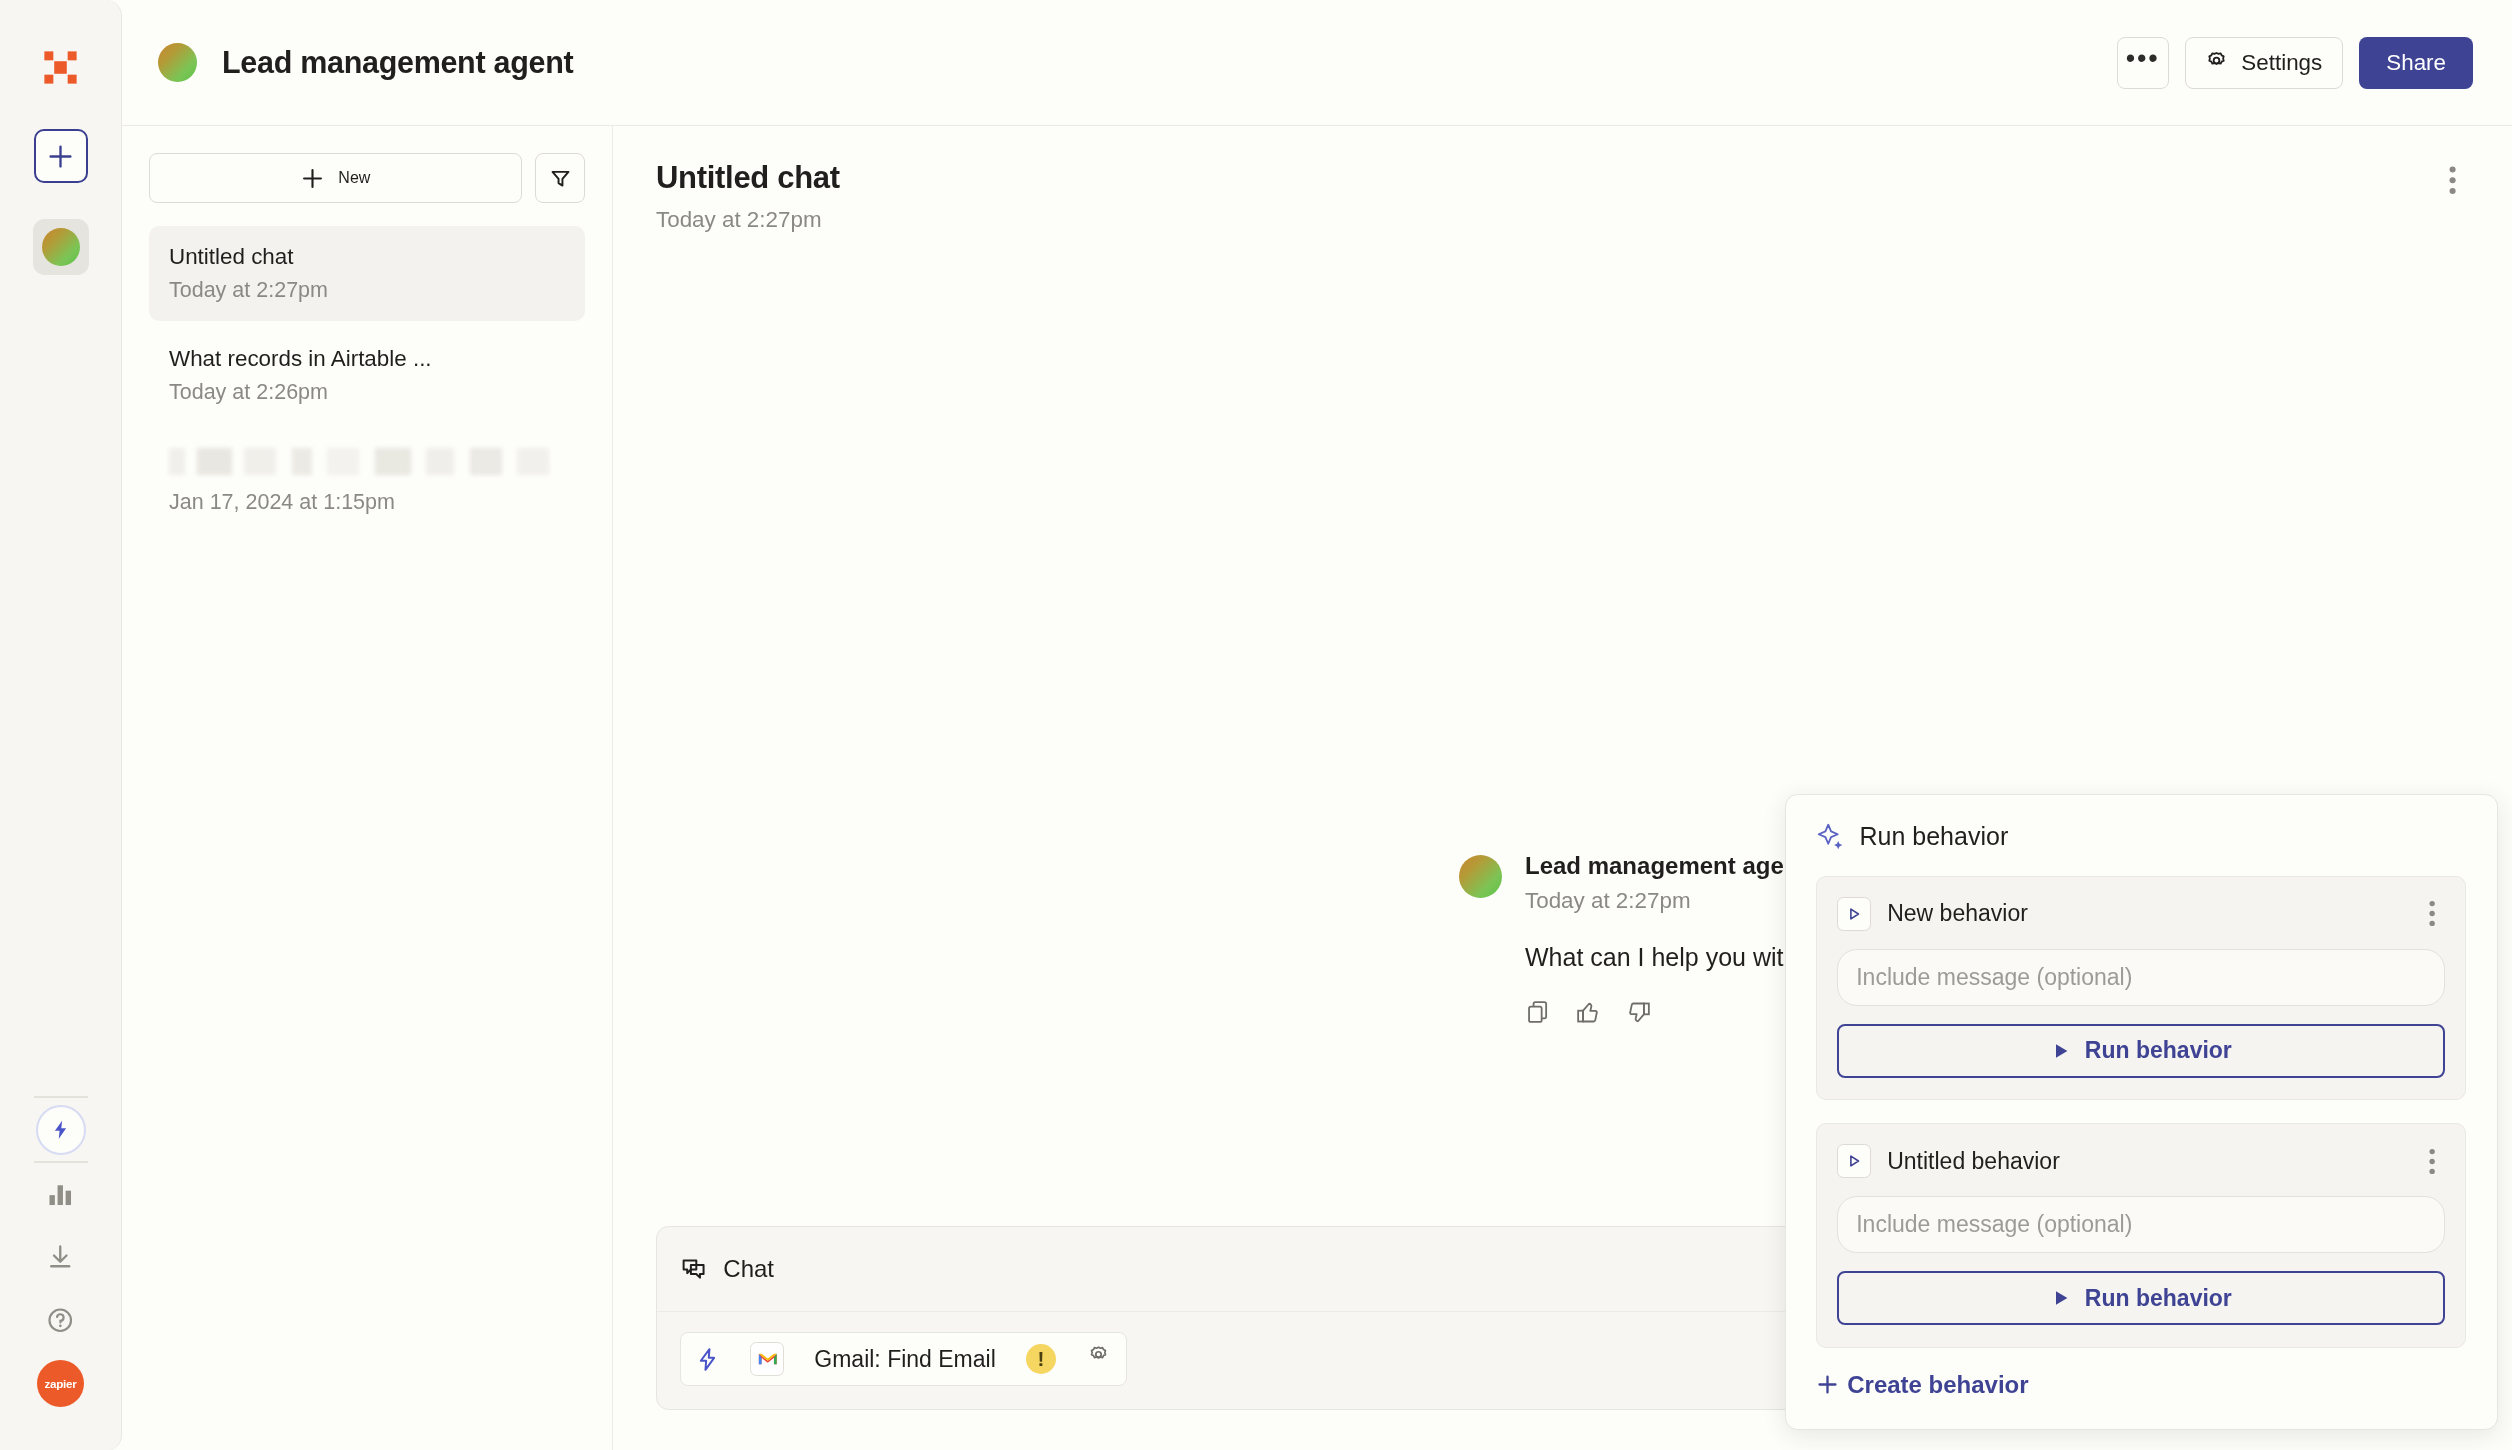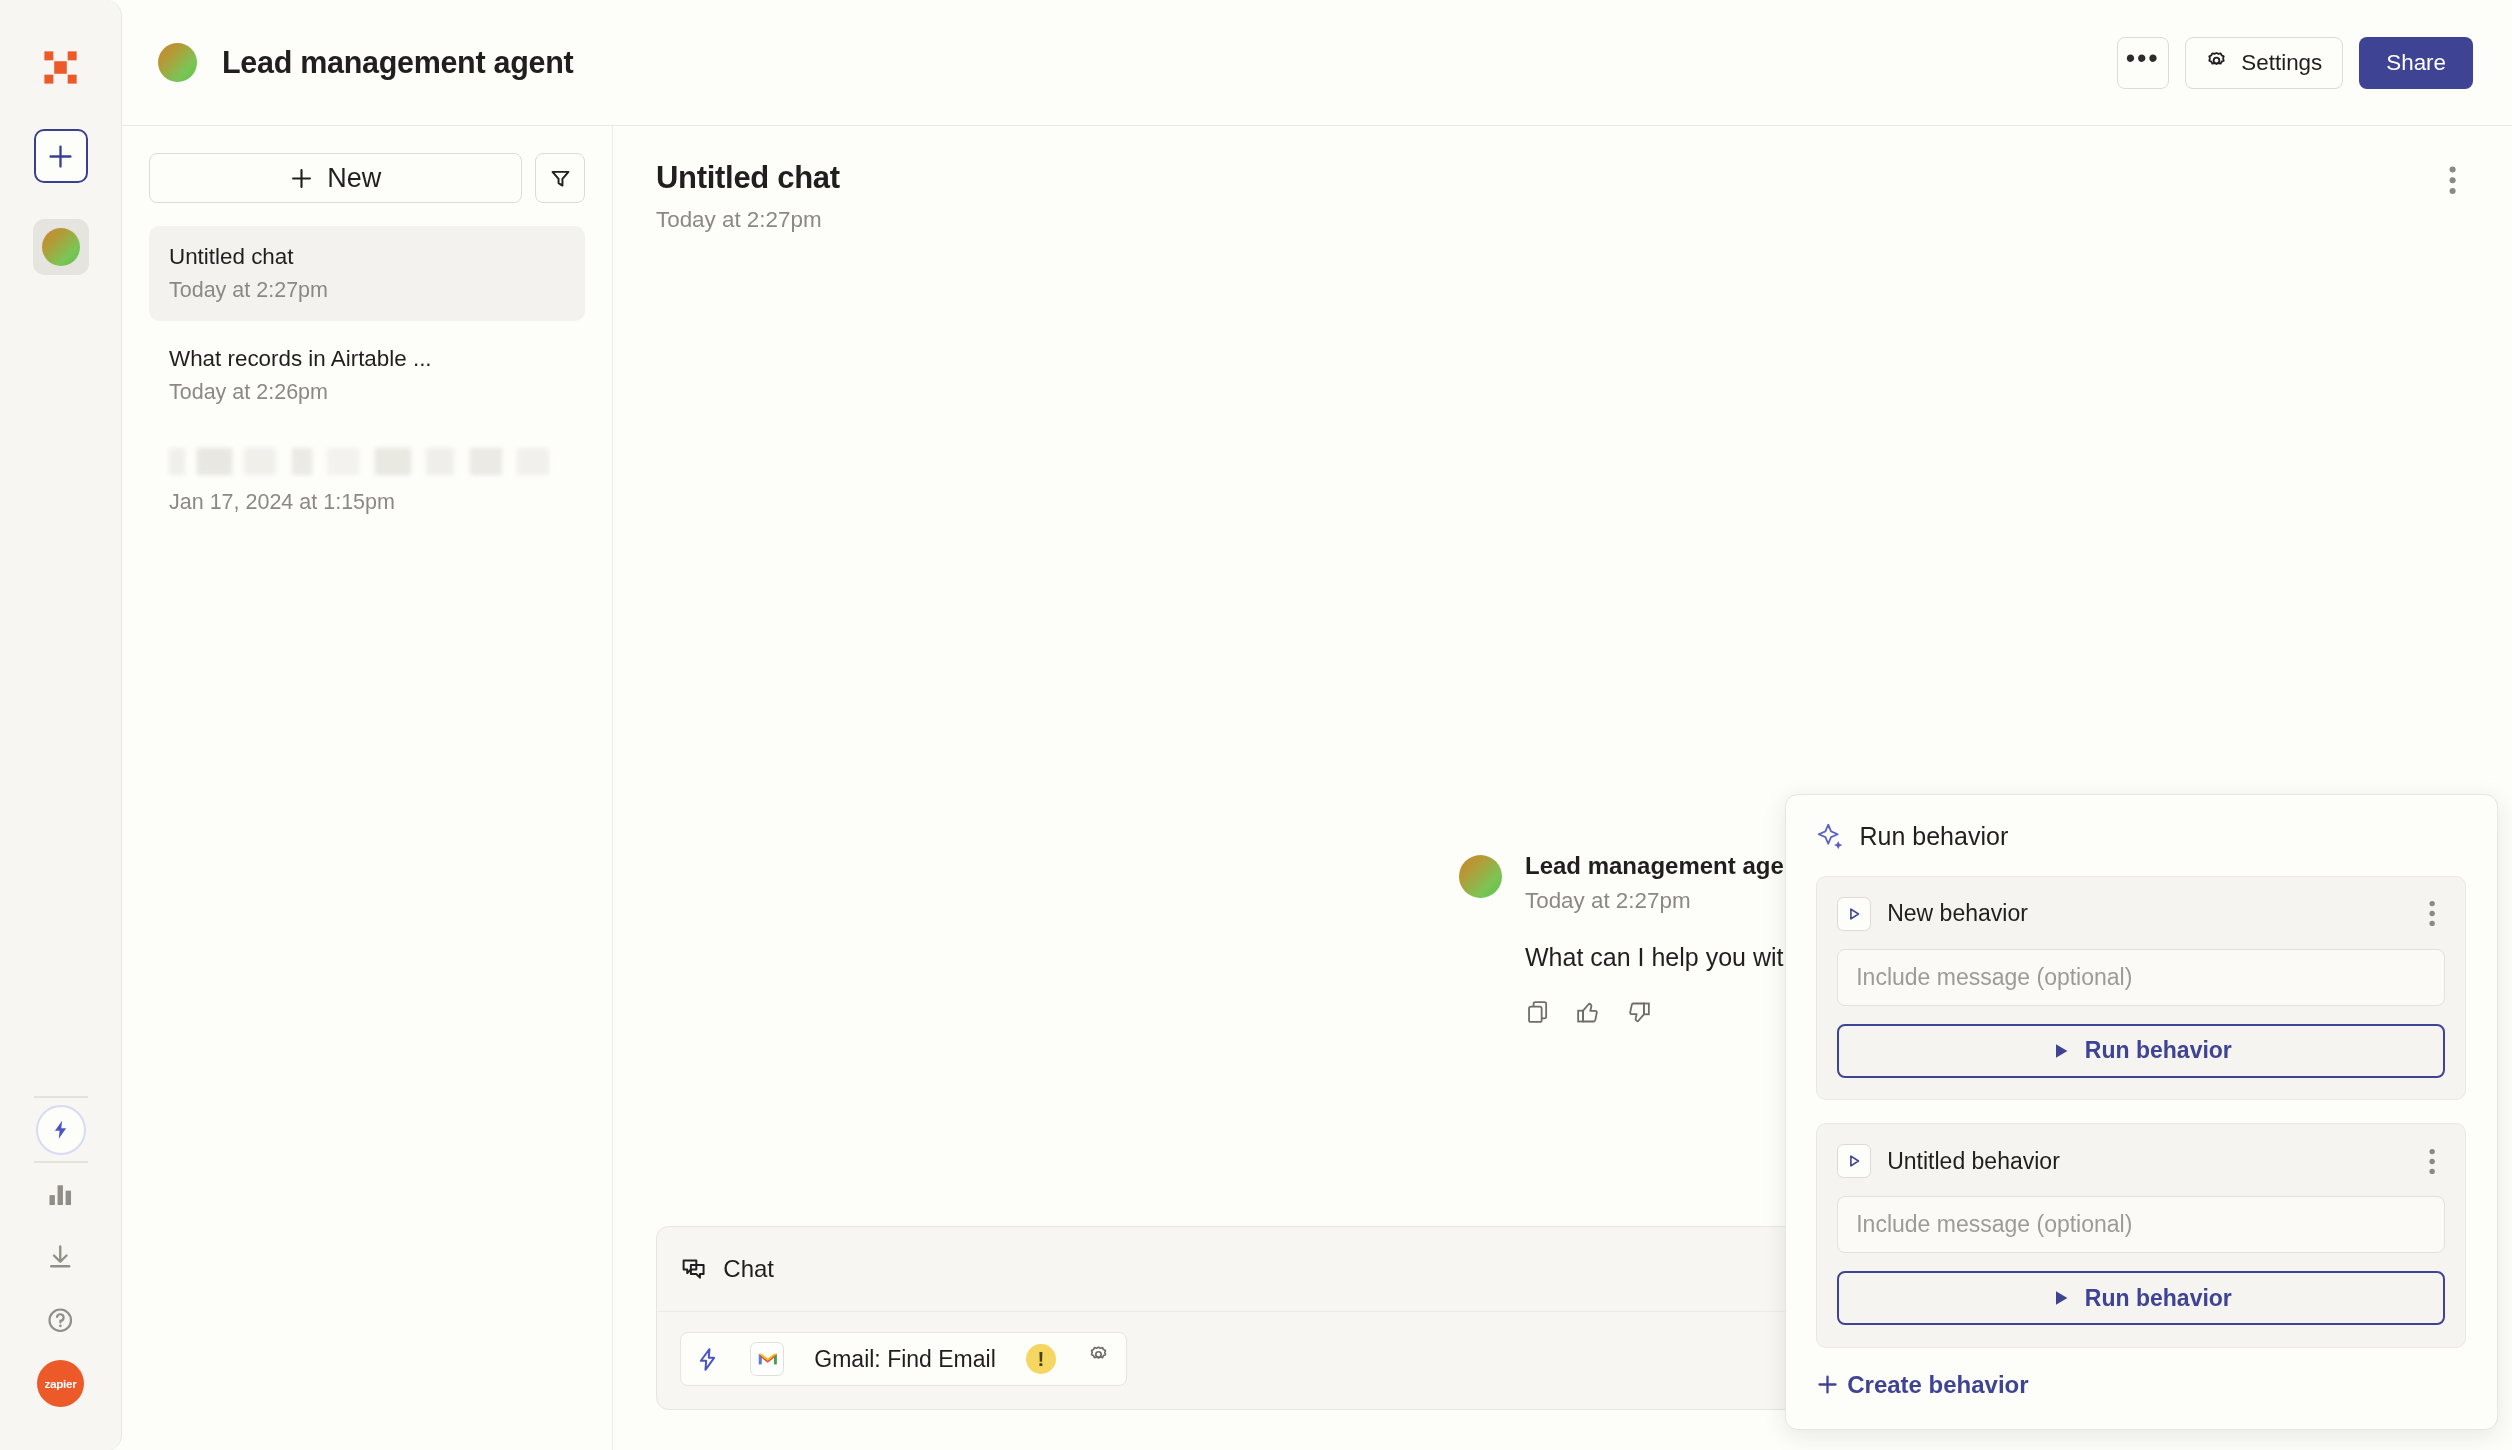--- a/index.html
+++ b/index.html
@@ -92,21 +92,21 @@
     width: 491px; flex: 0 0 491px;
     border-right: 1.8px solid #ecebe4;
     padding: 27px 27px 0 27px;
     display:flex; flex-direction:column;
     background: #fdfdfa;
   }
   .chatlist-head { display:flex; gap: 12.6px; margin-bottom: 23px; }
   .new-btn {
     flex:1 1 auto; height: 50px; border: 1.8px solid #dedbd4; border-radius: 8px;
     background:#fdfdfa; display:flex; align-items:center; justify-content:center; gap:14.3px;
-    font-size: 27px; color:#201f1e; cursor:pointer;
+    font-size: 16px; color:#201f1e; cursor:pointer;
   }
   .filter-btn {
     width: 50px; height: 50px; border:1.8px solid #dedbd4; border-radius: 8px;
     background:#fdfdfa; display:flex; align-items:center; justify-content:center; cursor:pointer;
   }
   .chat-item { padding: 18px 20px; border-radius: 10px; cursor:pointer; margin-bottom: 7.2px; }
   .chat-item.active { background: #f3f2ee; }
   .chat-item-title { font-size: 22.4px; color:#201f1e; margin-bottom: 8px; white-space:nowrap; overflow:hidden; text-overflow:ellipsis; }
   .chat-item-time { font-size: 21.5px; color: #8b8984; }
   .chat-item-title.redacted {
@@ -151,21 +151,21 @@
     z-index: 20;
   }
   .pop-head { display:flex; align-items:center; gap: 14.3px; margin-bottom: 25px; }
   .pop-head-title { font-size: 25px; color:#201f1e; font-weight: 400; }
   .beh-card { background:#f5f4f0; border:1.8px solid #eae8e2; border-radius:10px; padding: 20px 20px 21.5px 20px; margin-bottom: 23px; }
   .beh-top { display:flex; align-items:center; gap: 16px; margin-bottom: 18px; }
   .beh-play { width: 34px; height: 34px; border:1.8px solid #dedbd4; border-radius: 6.3px; background:#fdfdfa; display:flex; align-items:center; justify-content:center; }
   .beh-name { font-size: 23px; color:#201f1e; }
   .beh-kebab { margin-left:auto; cursor:pointer; width: 27px; display:flex; justify-content:center; }
   .beh-input {
-    width: 100%; height: 57px; border: 1.8px solid #e3e1da; border-radius: 8px;
+    width: 100%; height: 57px; border: 1.8px solid #e3e1da; border-radius: 20px;
     background: #fbfaf7; padding: 0 18px; font-size: 23px; color:#201f1e;
     font-family:"Liberation Sans", sans-serif; margin-bottom: 18px;
   }
   .beh-input::placeholder { color: #9d9b96; }
   .beh-run {
     width:100%; height: 54px; border: 2.2px solid #3f4394; border-radius: 8px;
     background: #f5f4f0; color:#3f4394; font-size:23px; font-weight:700;
     display:flex; align-items:center; justify-content:center; gap: 14.3px; cursor:pointer;
     font-family:"Liberation Sans", sans-serif;
   }

